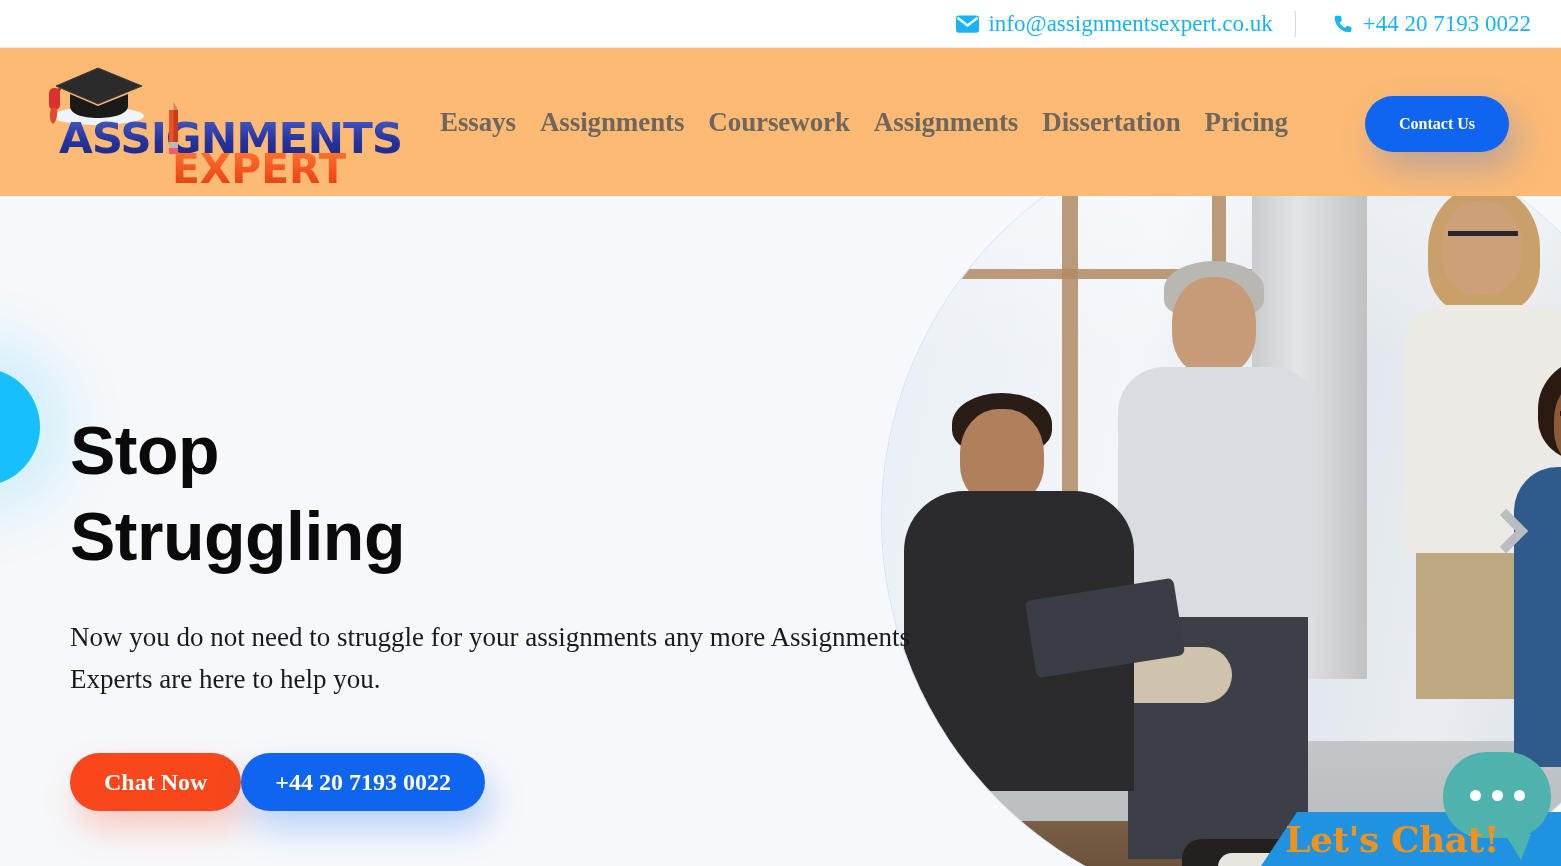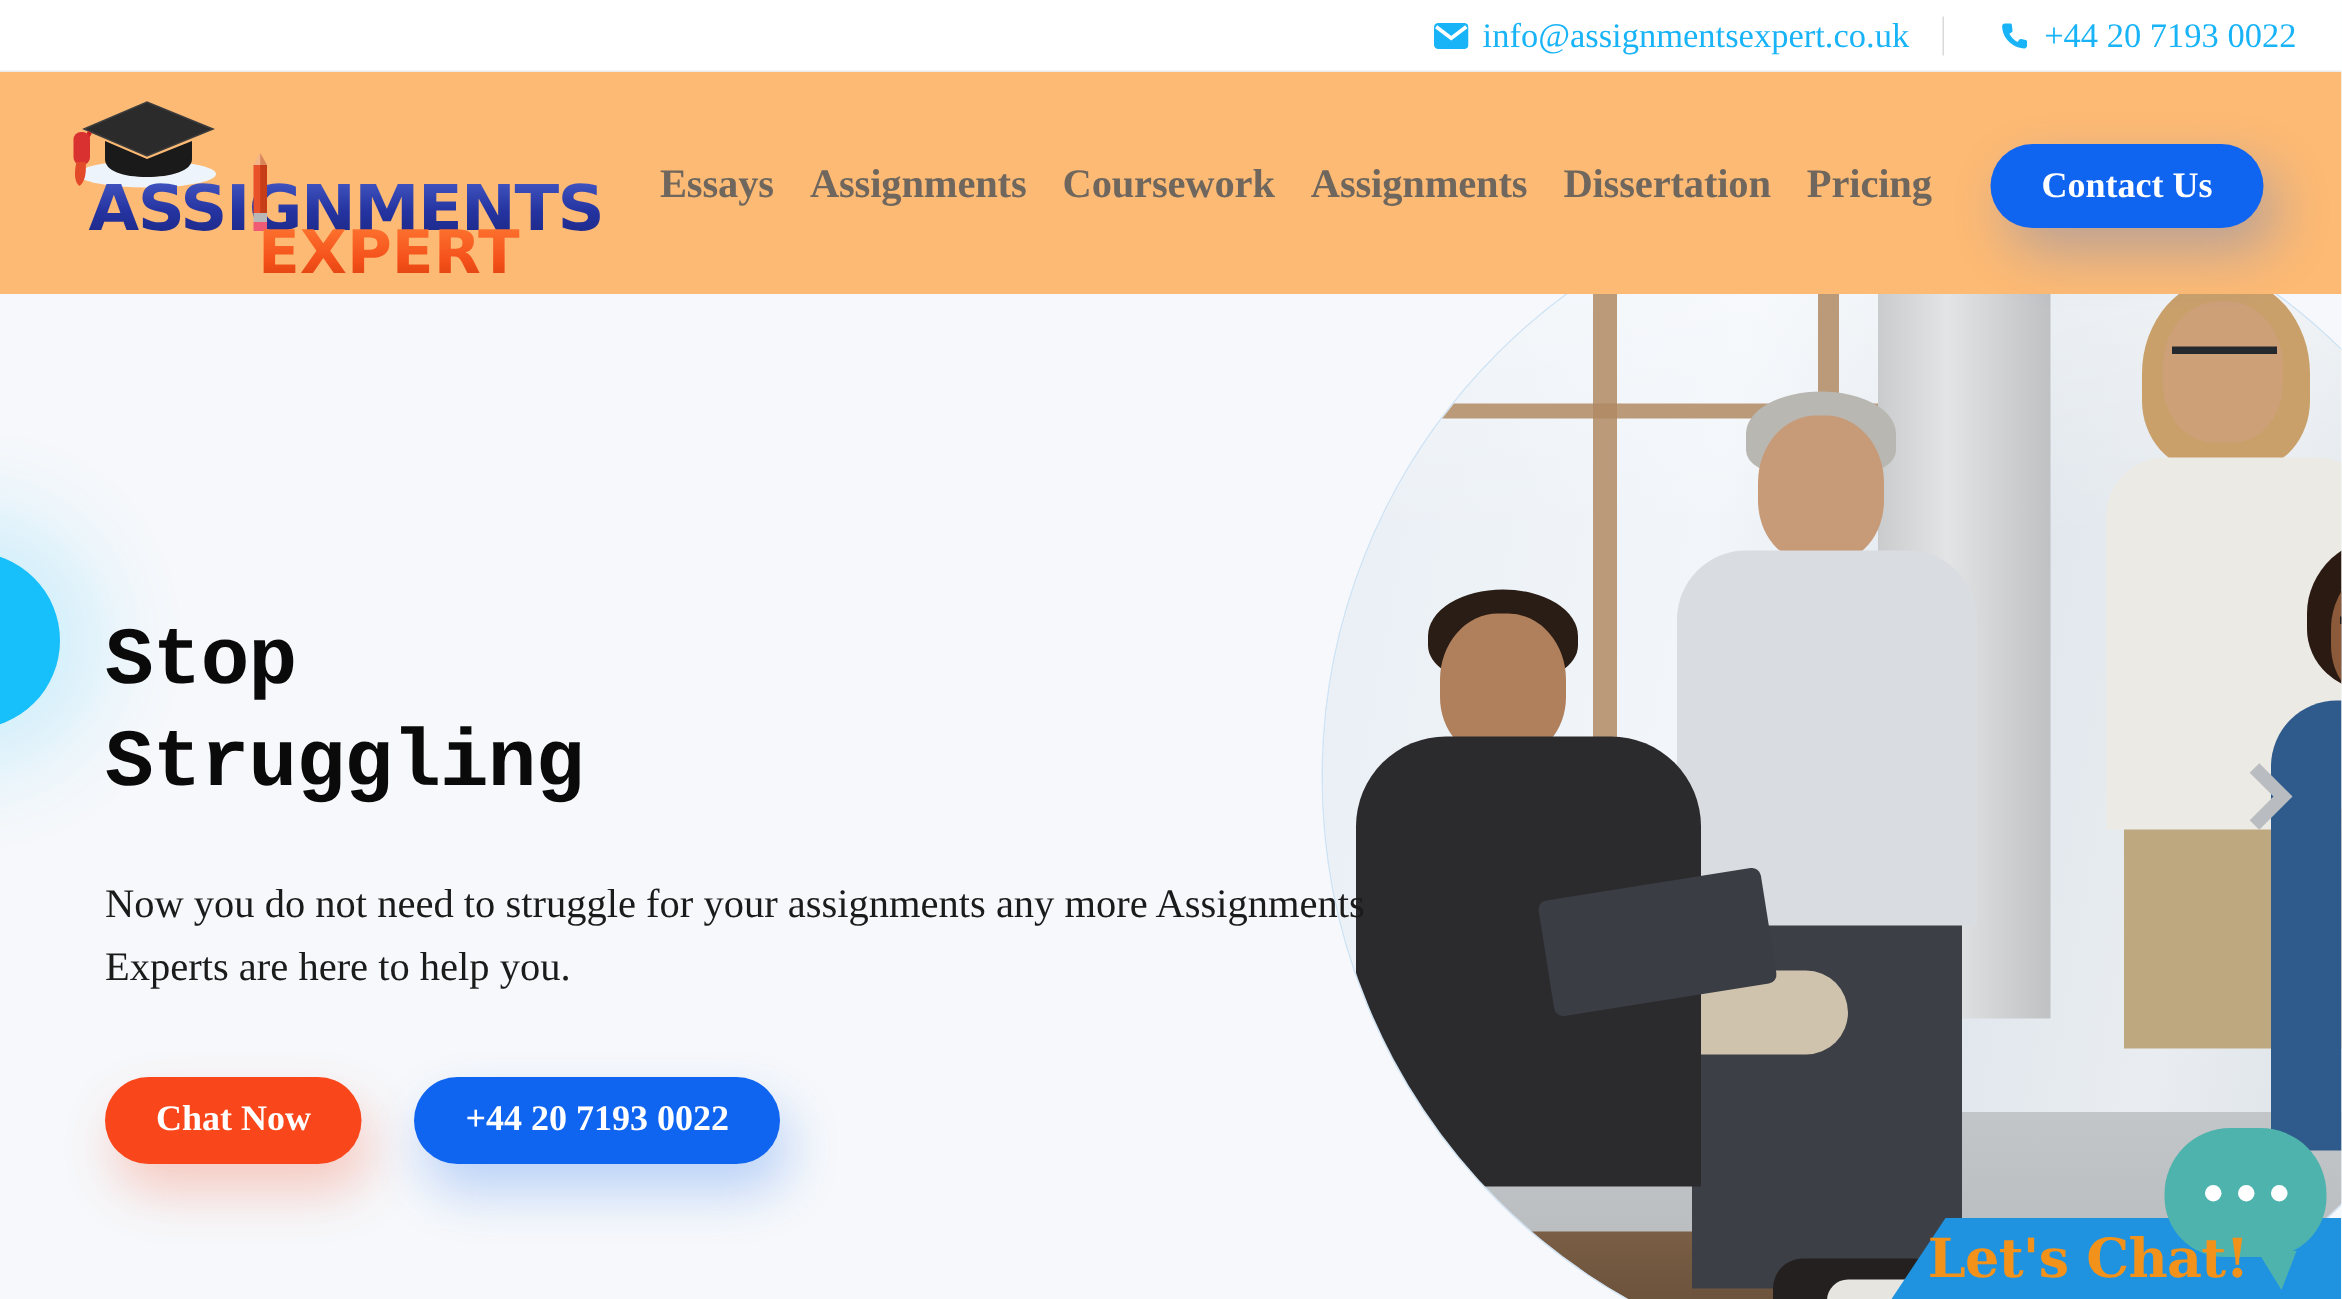--- a/index.html
+++ b/index.html
@@ -115,21 +115,21 @@
     position: absolute;
     right: 52px; top: 48px;
     background: #1065f0;
     color: #ffffff;
     border: none;
     border-radius: 40px;
     padding: 0 34px;
     height: 56px;
     font-family: "Liberation Serif", serif;
     font-weight: bold;
-    font-size: 24px;
+    font-size: 16px;
     cursor: pointer;
     box-shadow: 10px 16px 36px rgba(16,101,240,0.28);
   }
 
   
   .hero {
     position: relative;
     height: 670px;
     background: #f6f8fb;
     overflow: hidden;
@@ -144,39 +144,38 @@
     box-shadow: 0 0 60px 26px rgba(23,192,251,0.18);
   }
 
   .hero-copy {
     position: absolute;
     left: 70px; top: 212px;
     width: 880px;
     z-index: 5;
   }
   .headline {
-    font-family: Liberation Mono, monospace;
-    font-weight: bold;
-    font-size: 54px;
+    font-family: Liberation Sans, sans-serif;
+    font-weight: bold;
+    font-size: 68px;
     line-height: 1.26;
     color: #0a0a0a;
     letter-spacing: -0.5px;
   }
   .subtext {
     margin-top: 38px;
     font-family: "Liberation Serif", serif;
     font-size: 27px;
     line-height: 1.55;
     color: #1b1b1b;
     max-width: 840px;
   }
   .cta-row {
     margin-top: 52px;
     display: flex;
-    gap: 35px;
   }
   .btn-chat {
     background: #f9471b;
     color: #fff;
     border: none;
     border-radius: 40px;
     height: 58px;
     padding: 0 34px;
     font-family: "Liberation Serif", serif;
     font-weight: bold;

